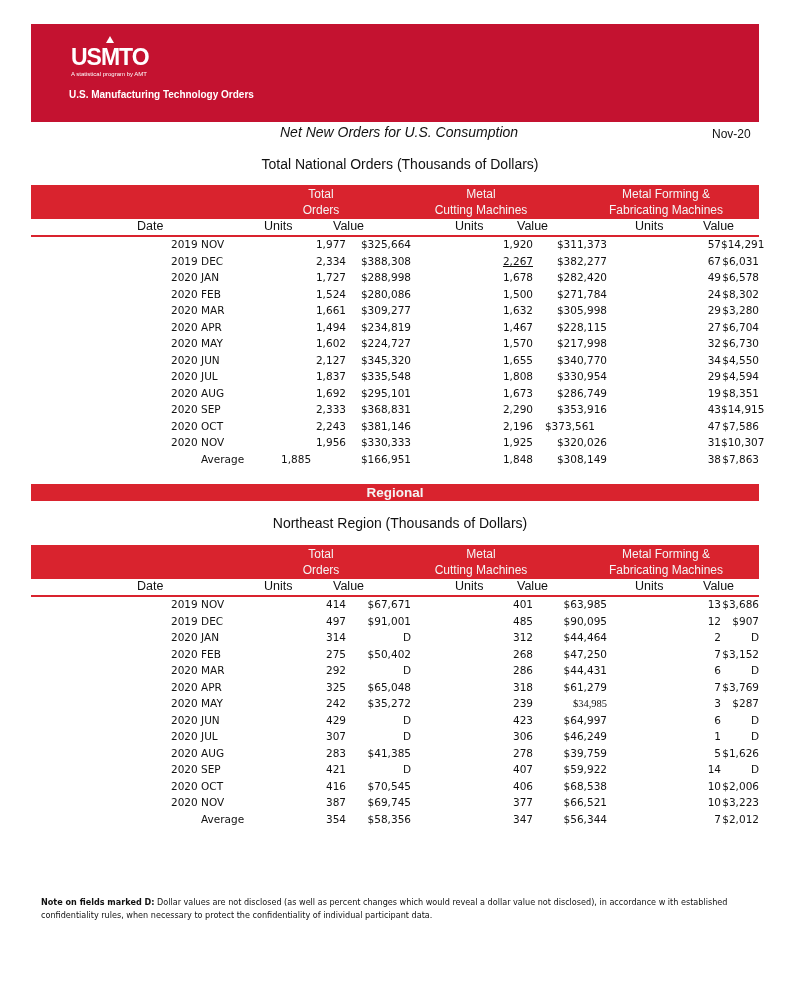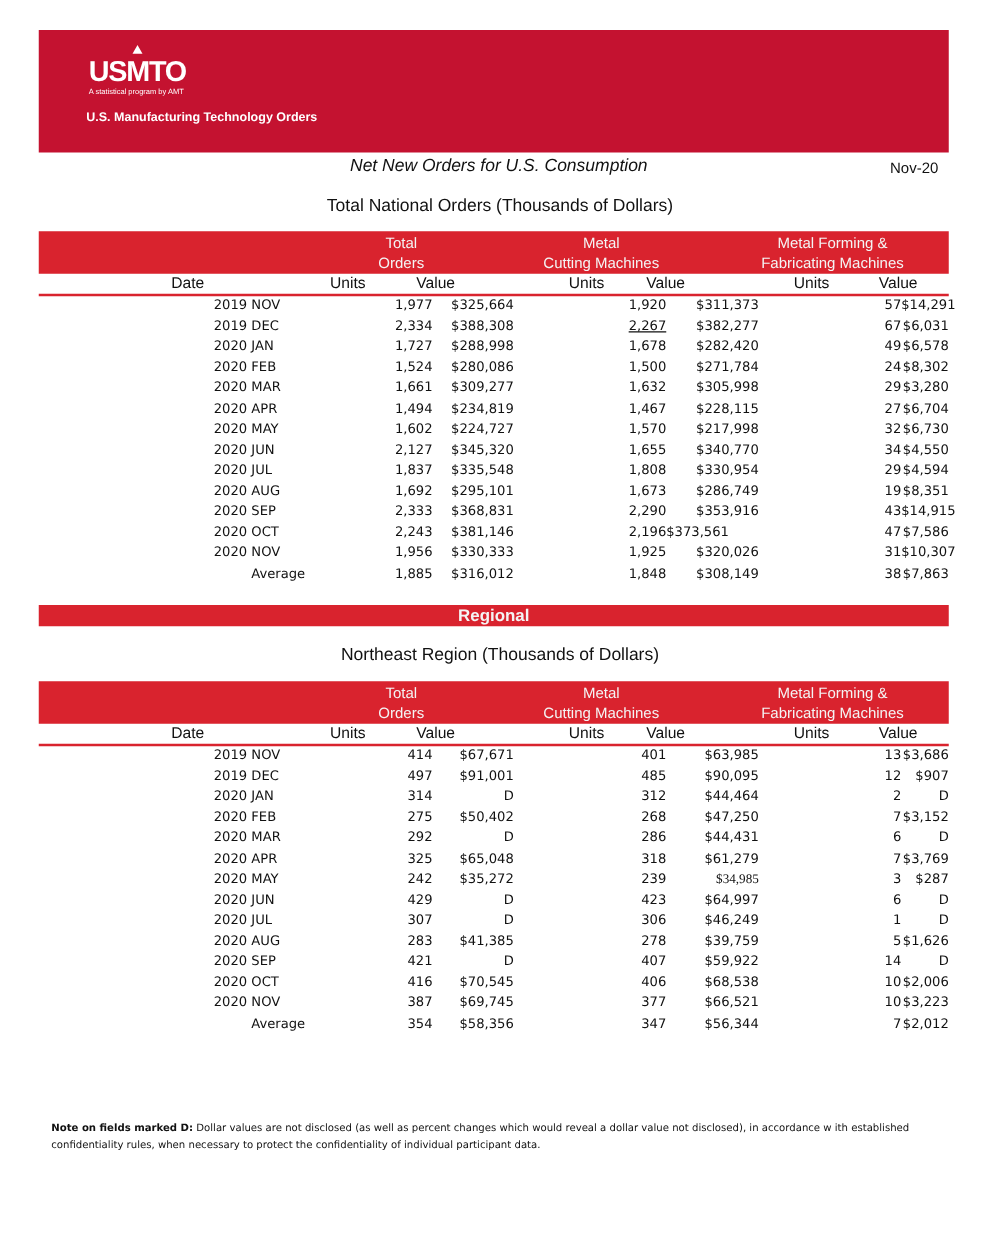--- a/index.html
+++ b/index.html
@@ -161,37 +161,37 @@
         <td style="text-align: right;">2,290</td>
         <td style="text-align: right; padding-right: 6px;">$353,916</td>
         <td style="text-align: right;">43</td>
         <td style="text-align: right; padding-right: 0px;">$14,915</td>
       </tr>
       <tr>
         <td style="text-align: left; padding-left: 140px;">2020  OCT</td>
         <td style="text-align: right;">2,243</td>
         <td style="text-align: right; padding-right: 10px;">$381,146</td>
         <td style="text-align: right;">2,196</td>
-        <td style="text-align: left; padding-right: 6px;">$373,561</td>
+        <td style="text-align: center; padding-right: 6px;">$373,561</td>
         <td style="text-align: right;">47</td>
         <td style="text-align: right; padding-right: 0px;">$7,586</td>
       </tr>
       <tr>
         <td style="text-align: left; padding-left: 140px;">2020  NOV</td>
         <td style="text-align: right;">1,956</td>
         <td style="text-align: right; padding-right: 10px;">$330,333</td>
         <td style="text-align: right;">1,925</td>
         <td style="text-align: right; padding-right: 6px;">$320,026</td>
         <td style="text-align: right;">31</td>
         <td style="text-align: right; padding-right: 0px;">$10,307</td>
       </tr>
       <tr>
         <td style="text-align: left; padding-left: 170px;">Average</td>
-        <td style="text-align: right;">1,885</td>
-        <td style="text-align: right; padding-right: 10px;">$316,012</td>
+        <td style="text-align: left;">1,885</td>
+        <td style="text-align: right; padding-right: 10px;">$166,951</td>
         <td style="text-align: right;">1,848</td>
         <td style="text-align: right; padding-right: 6px;">$308,149</td>
         <td style="text-align: right;">38</td>
         <td style="text-align: right; padding-right: 0px;">$7,863</td>
       </tr>
     </tbody>
   </table>
 
 <div class="regional">Regional</div>
 

